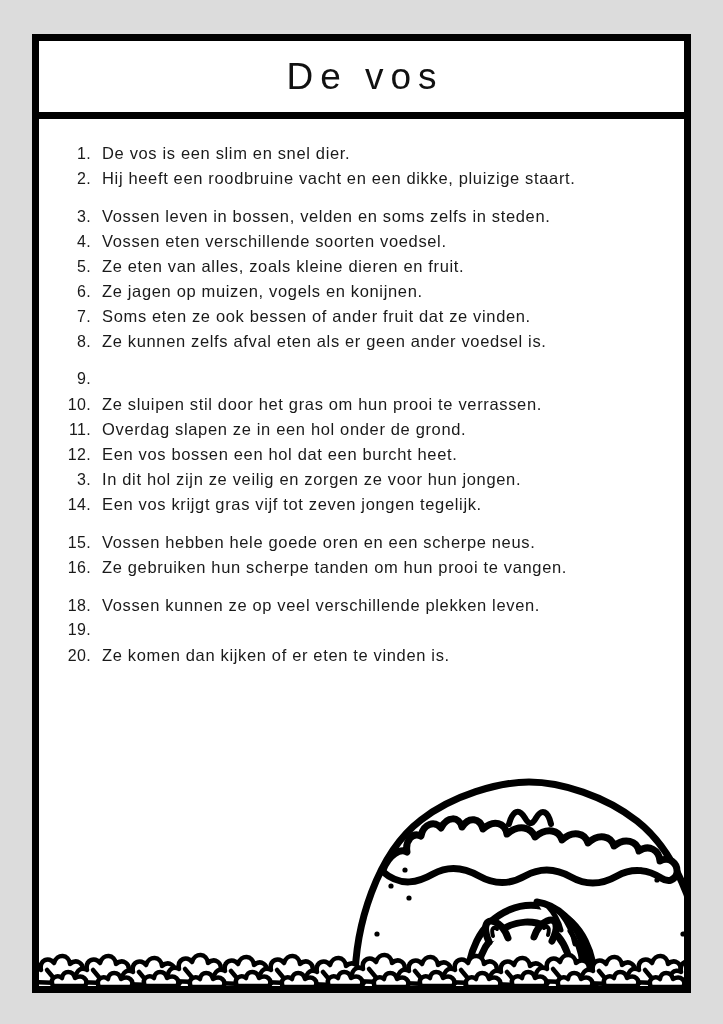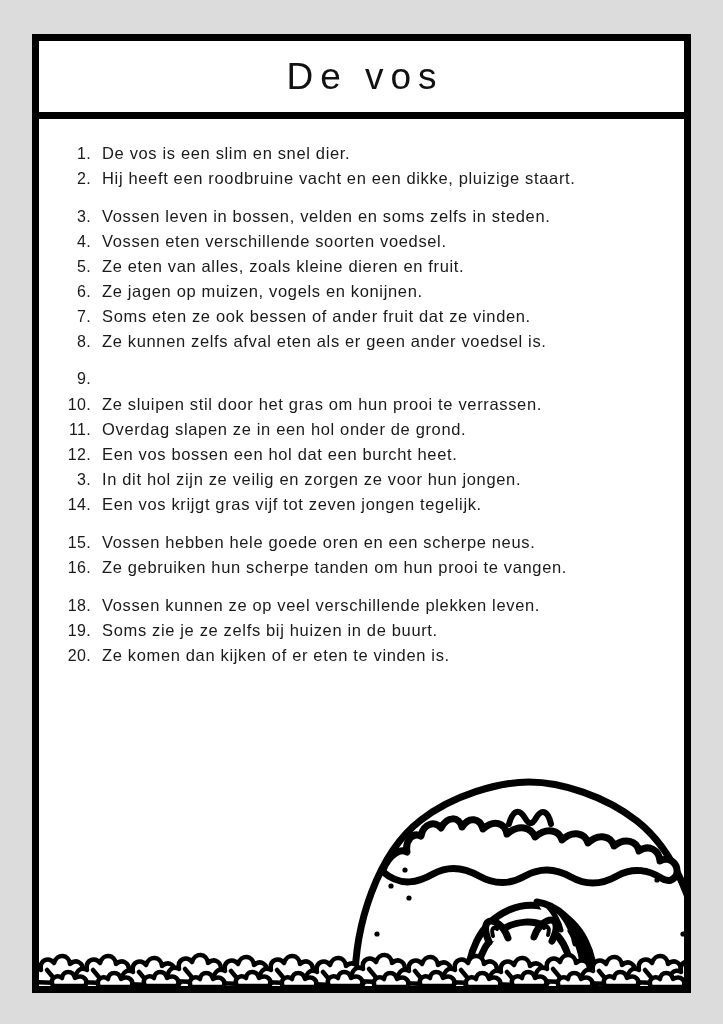--- a/index.html
+++ b/index.html
@@ -194,21 +194,20 @@
         <div class="line gap-after">
           <span class="line-num">16.</span>
           <span class="line-text">Ze gebruiken hun scherpe tanden om hun prooi te vangen.</span>
         </div>
         <div class="line">
           <span class="line-num">18.</span>
           <span class="line-text">Vossen kunnen ze op veel verschillende plekken leven.</span>
         </div>
         <div class="line">
           <span class="line-num">19.</span>
-          <span class="line-text">Soms zie je ze zelfs bij huizen in de buurt.</span>
         </div>
         <div class="line">
           <span class="line-num">20.</span>
           <span class="line-text">Ze komen dan kijken of er eten te vinden is.</span>
         </div>
       </div>
 
     <div id="illustration">
       <svg viewBox="0 0 360 225" width="360" height="225" aria-hidden="true">
         <g fill="none" stroke="#000000" stroke-width="7" stroke-linecap="round" stroke-linejoin="round">

